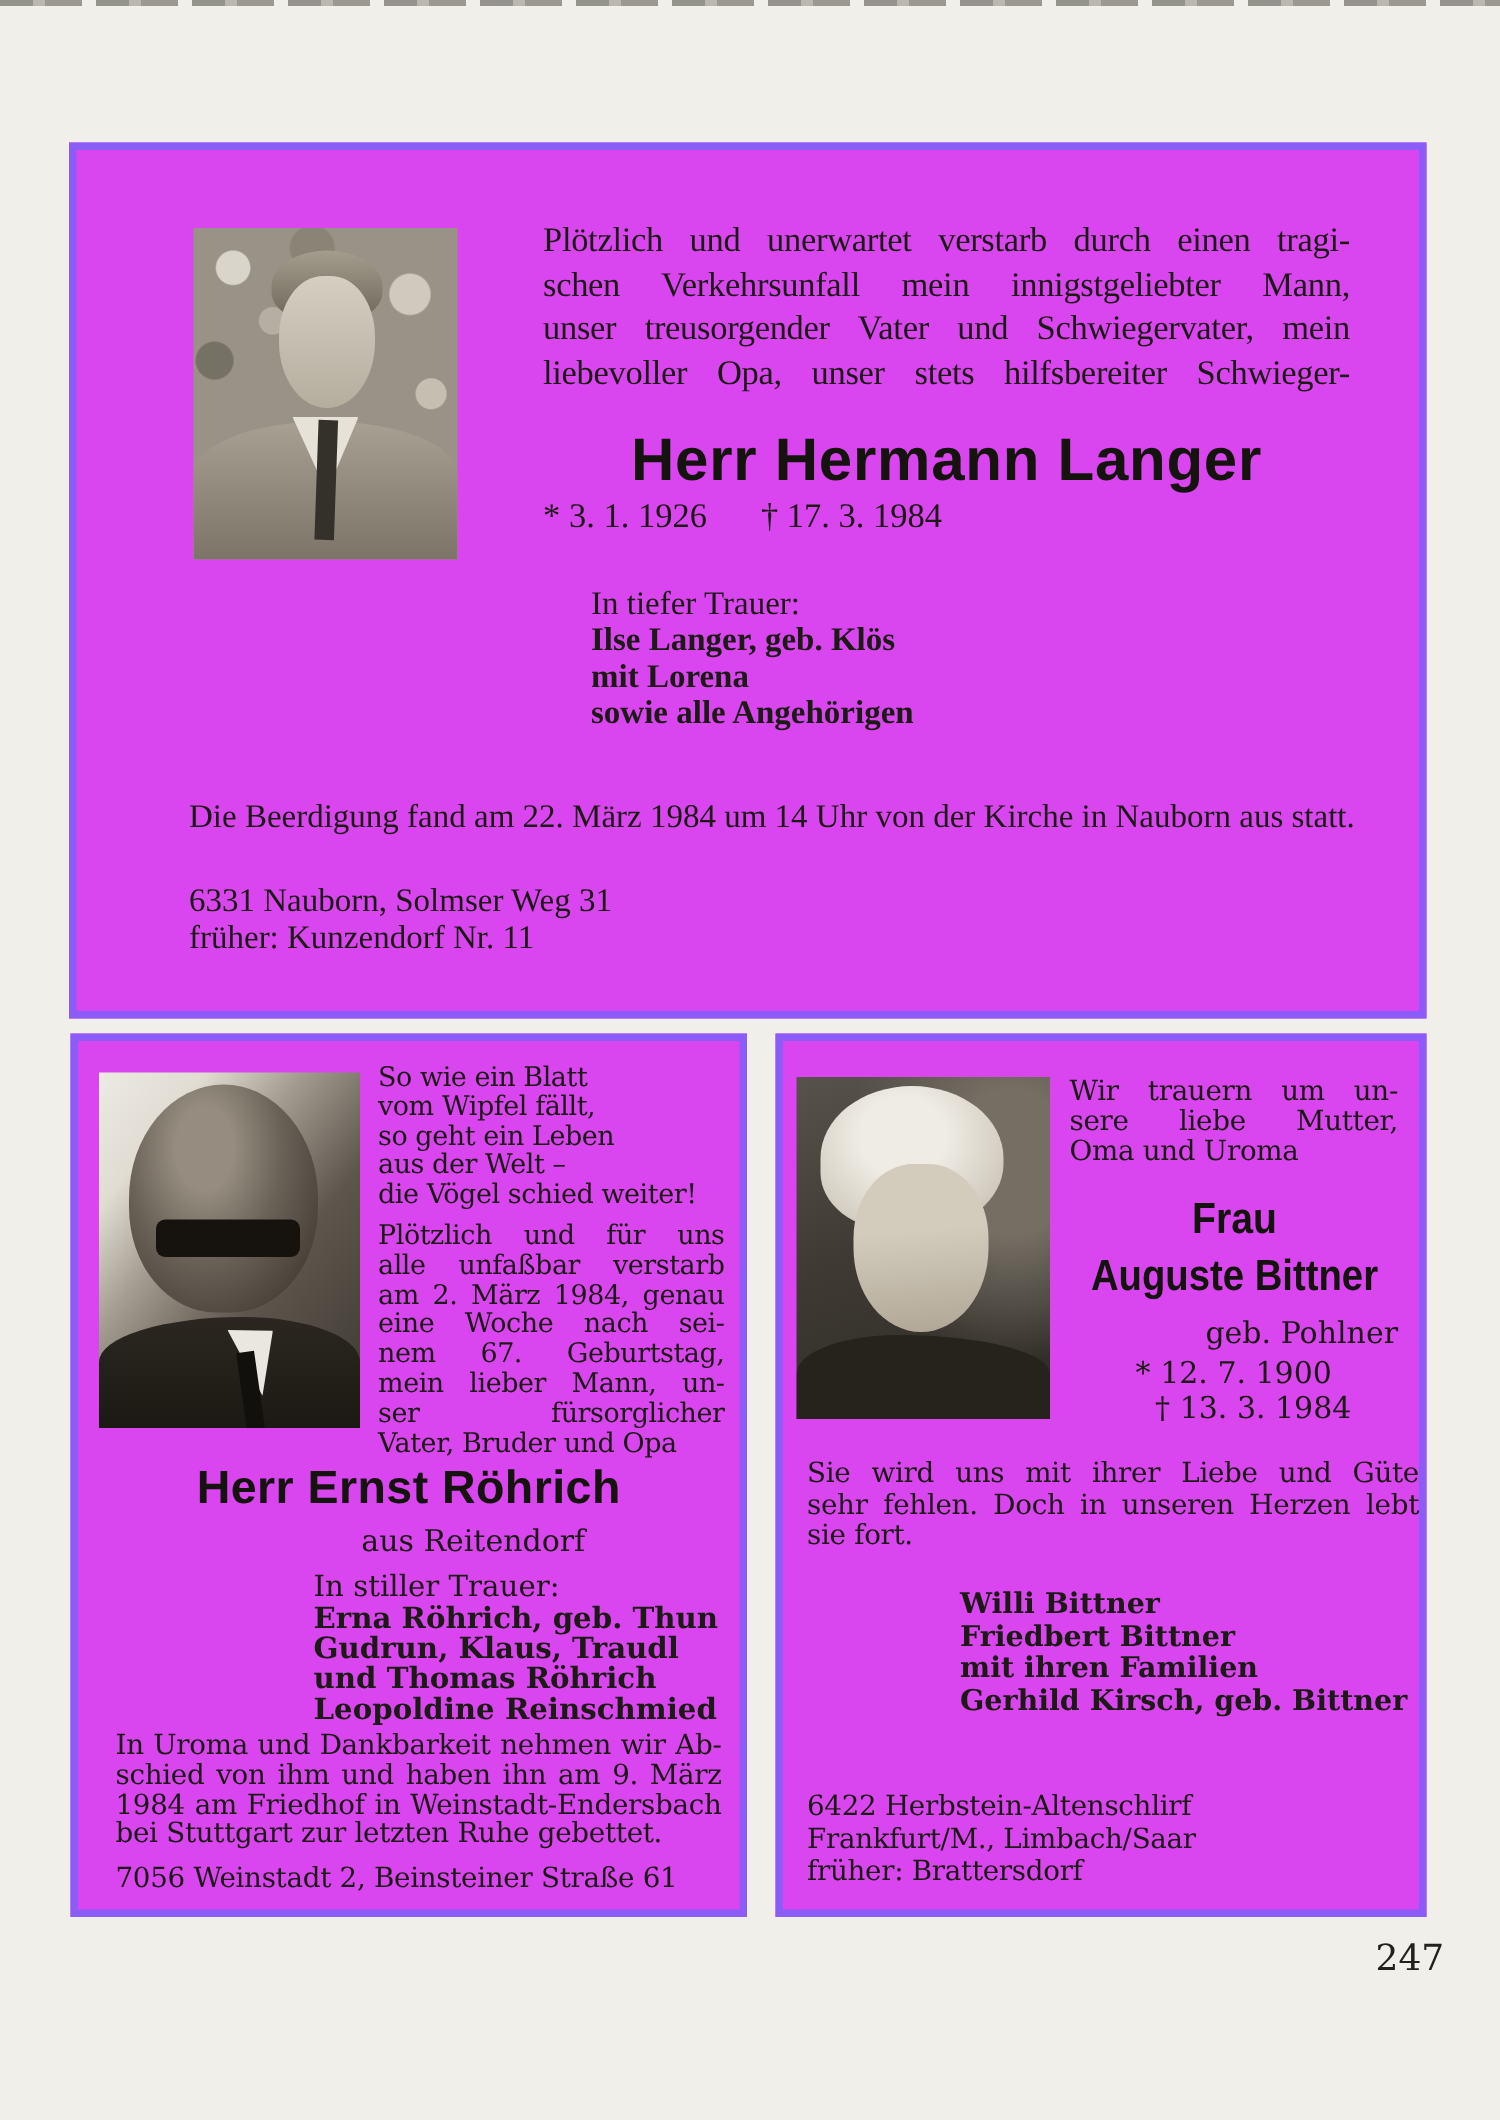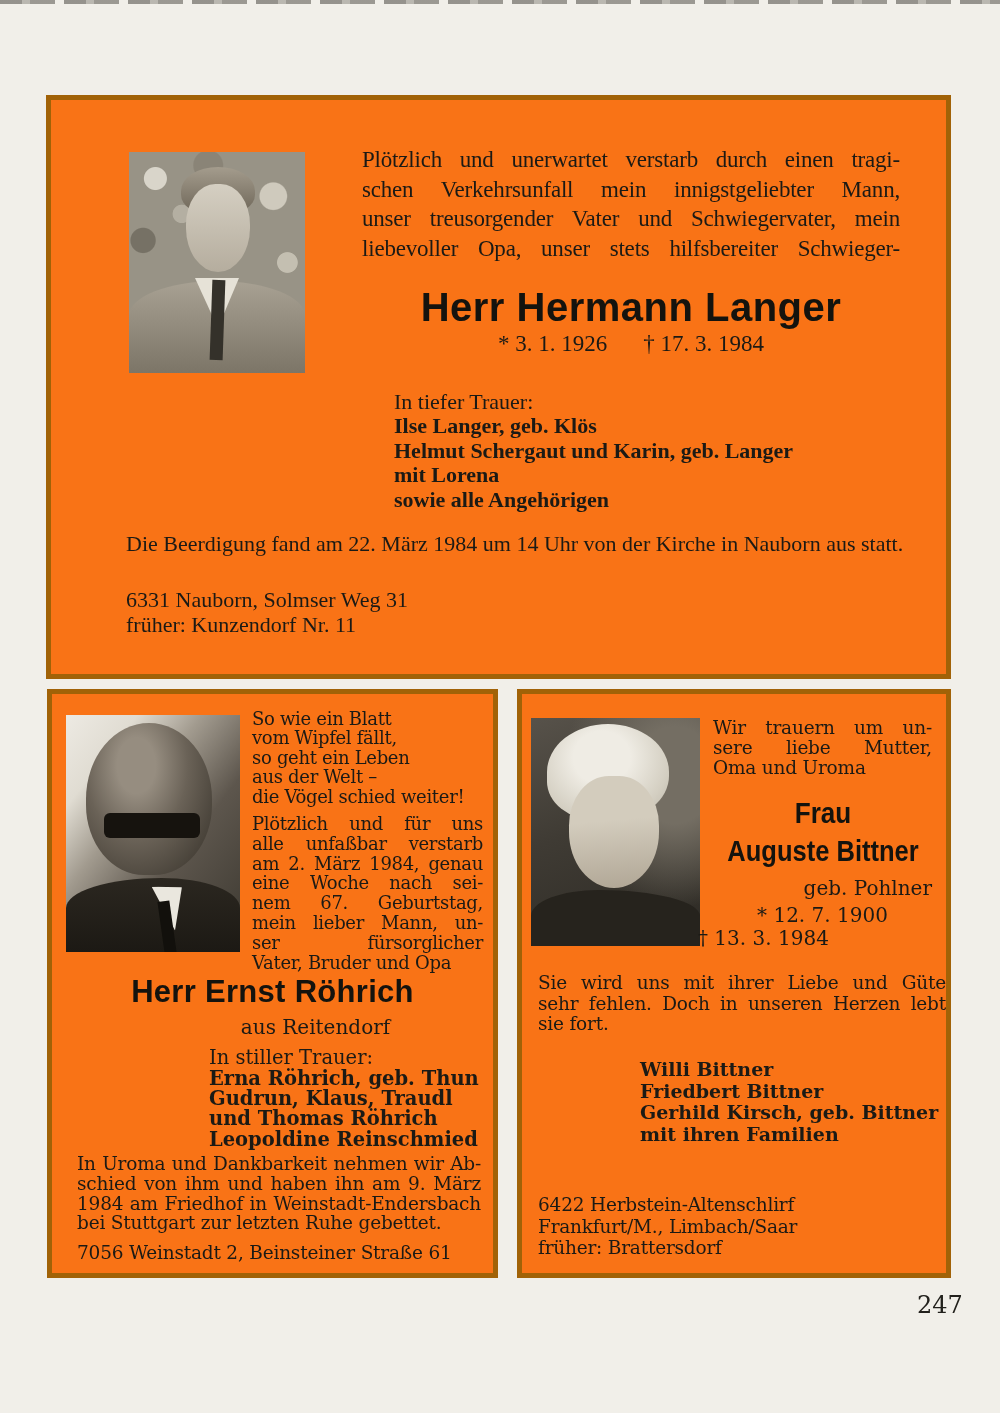--- a/index.html
+++ b/index.html
@@ -1,36 +1,36 @@
 <!DOCTYPE html>
 <html lang="de"><head>
 <meta charset="utf-8">
 <style>
   html,body{margin:0;padding:0;background:#d8d6d0;}
   .page{position:relative;width:1000px;height:1413px;margin:0 auto;background:#f1efe9;
         font-family:"DejaVu Serif",serif;color:#1b1a15;overflow:hidden;}
   .top-edge{position:absolute;top:0;left:0;width:100%;height:4px;opacity:.55;
         background:repeating-linear-gradient(90deg,#4a4741 0 22px,#8d8a82 22px 30px,#55524b 30px 55px,transparent 55px 64px);}
-  .notice{position:absolute;background:#f97316;border:5px solid #a16207;box-sizing:border-box;}
+  .notice{position:absolute;background:#d946ef;border:5px solid #8b5cf6;box-sizing:border-box;}
   #box-langer{left:46px;top:95px;width:905px;height:584px;}
   #box-roehrich{left:47px;top:689px;width:451px;height:589px;}
   #box-bittner{left:517px;top:689px;width:434px;height:589px;}
   .notice > *{position:absolute;}
   .serif1{font-family:"Liberation Serif",serif;}
   .serif2{font-family:"DejaVu Serif",serif;}
   .sans{font-family:"Liberation Sans",sans-serif;}
   .jline{text-align:justify;text-align-last:justify;}
   .lline{text-align:left;text-align-last:left;}
   h1,h2,h3{margin:0;}
 
   
   .intro1{left:311px;top:45px;width:538px;font-size:23px;line-height:29.5px;letter-spacing:-0.2px;}
   #name-langer{left:311px;top:186px;width:538px;text-align:center;font-size:40px;font-weight:bold;
                letter-spacing:.5px;color:#14130e;line-height:42px;}
-  .dates1{left:311px;top:231px;width:538px;display:flex;justify-content:center;gap:36px;font-size:23px;}
+  .dates1{left:311px;top:231px;width:538px;display:flex;justify-content:flex-start;gap:36px;font-size:23px;}
   .trauer1{left:343px;top:289px;font-size:22px;}
   .mourners1{left:343px;top:314px;font-size:22px;line-height:24.5px;font-weight:bold;}
   .funeral1{left:75px;top:432px;width:778px;font-size:22px;line-height:24.5px;}
   .addr1{left:75px;top:487px;font-size:22px;line-height:25px;}
 
   
   .poem2{left:200px;top:15px;width:231px;font-size:18px;line-height:19.4px;letter-spacing:-0.3px;}
   .intro2{left:200px;top:120px;width:231px;font-size:18px;line-height:19.8px;letter-spacing:-0.3px;}
   #name-roehrich{left:0;top:281px;width:441px;text-align:center;font-size:31px;font-weight:bold;
                  color:#14130e;line-height:34px;letter-spacing:.3px;}
@@ -41,21 +41,21 @@
   .addr2{left:25px;top:548px;font-size:18.5px;letter-spacing:-0.2px;}
 
   
   .intro3{left:191px;top:24px;width:219px;font-size:18.5px;line-height:20.2px;letter-spacing:-0.2px;}
   .title3{left:181px;top:103px;width:240px;text-align:center;font-size:29px;font-weight:bold;
           font-family:"Liberation Sans",sans-serif;transform:scaleX(.9);color:#14130e;line-height:32px;}
   .name3{left:162px;top:141px;width:278px;text-align:center;font-size:29px;font-weight:bold;
          font-family:"Liberation Sans",sans-serif;transform:scaleX(.88);color:#14130e;line-height:32px;}
   .maiden3{left:191px;top:182px;width:219px;text-align:right;font-size:20px;}
   .birth3{left:191px;top:209px;width:219px;text-align:center;font-size:20px;}
-  .death3{left:176px;top:232px;width:219px;font-size:20px;}
+  .death3{left:204px;top:232px;width:219px;text-align:center;font-size:20px;}
   .farewell3{left:16px;top:279px;width:408px;font-size:18.5px;line-height:20.5px;letter-spacing:-0.2px;}
   .mourners3{left:118px;top:365px;font-size:19px;line-height:21.5px;font-weight:bold;}
   .addr3{left:16px;top:476px;font-size:18.5px;line-height:21.5px;letter-spacing:-0.2px;margin-top:24px;}
 
   .pageno{position:absolute;left:917px;top:1291px;font-size:24px;font-family:"DejaVu Serif",serif;color:#22211c;}
 
   
   .photo{position:absolute;overflow:hidden;}
   .photo > div{position:absolute;}
   #photo-langer{left:78px;top:52px;width:176px;height:221px;background:
@@ -117,21 +117,20 @@
       <div class="jline">liebevoller Opa, unser stets hilfsbereiter Schwieger-</div>
     </div>
     <h1 class="sans" id="name-langer">Herr Hermann Langer</h1>
     <div class="dates1 serif1">
       <span>* 3. 1. 1926</span>
       <span>† 17. 3. 1984</span>
     </div>
     <div class="trauer1 serif1">In tiefer Trauer:</div>
     <div class="mourners1 serif1">
       <div>Ilse Langer, geb. Klös</div>
-      <div>Helmut Schergaut und Karin, geb. Langer</div>
       <div>mit Lorena</div>
       <div>sowie alle Angehörigen</div>
     </div>
     <div class="funeral1 serif1">Die Beerdigung fand am 22. März 1984 um 14 Uhr von der Kirche in Nauborn aus statt.</div>
     <div class="addr1 serif1">
       <div>6331 Nauborn, Solmser Weg 31</div>
       <div>früher: Kunzendorf Nr. 11</div>
     </div>
   </section>
 
@@ -195,22 +194,22 @@
     <div class="birth3 serif2">* 12. 7. 1900</div>
     <div class="death3 serif2">† 13. 3. 1984</div>
     <div class="farewell3 serif2">
       <div class="jline">Sie wird uns mit ihrer Liebe und Güte</div>
       <div class="jline">sehr fehlen. Doch in unseren Herzen lebt</div>
       <div class="lline">sie fort.</div>
     </div>
     <div class="mourners3 serif2">
       <div>Willi Bittner</div>
       <div>Friedbert Bittner</div>
+      <div>mit ihren Familien</div>
       <div>Gerhild Kirsch, geb. Bittner</div>
-      <div>mit ihren Familien</div>
     </div>
     <div class="addr3 serif2">
       <div>6422 Herbstein-Altenschlirf</div>
       <div>Frankfurt/M., Limbach/Saar</div>
       <div>früher: Brattersdorf</div>
     </div>
   </section>
 
   <div class="pageno">247</div>
 </div>

